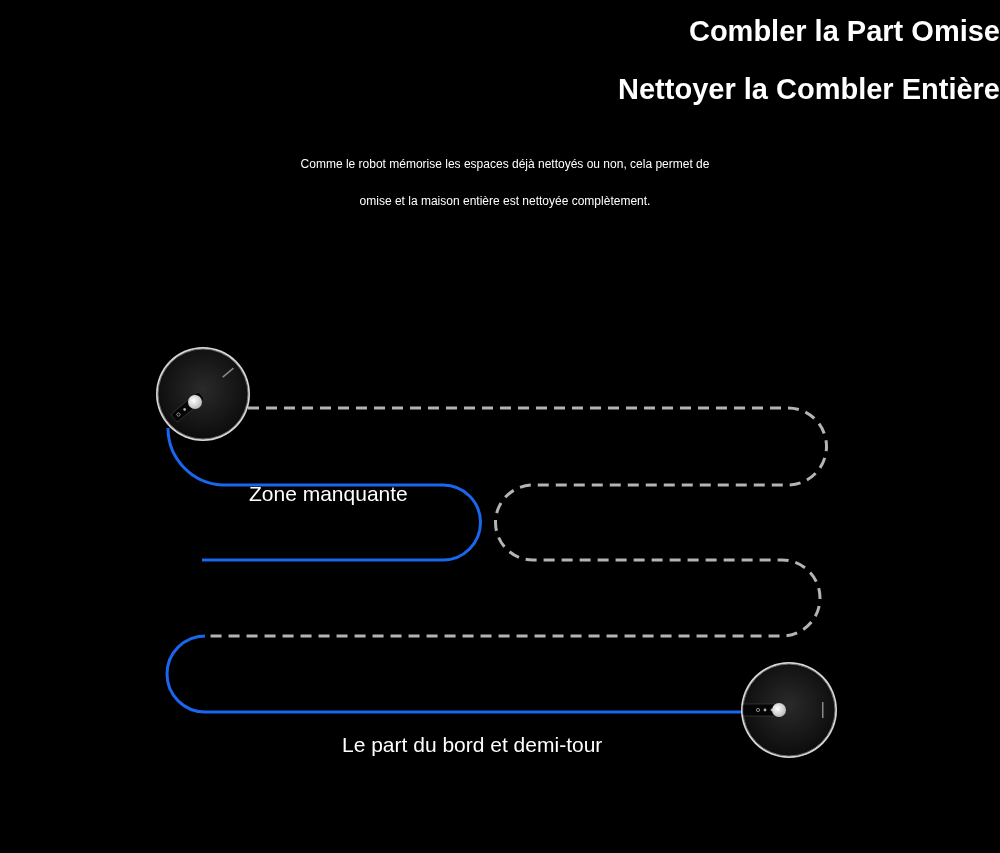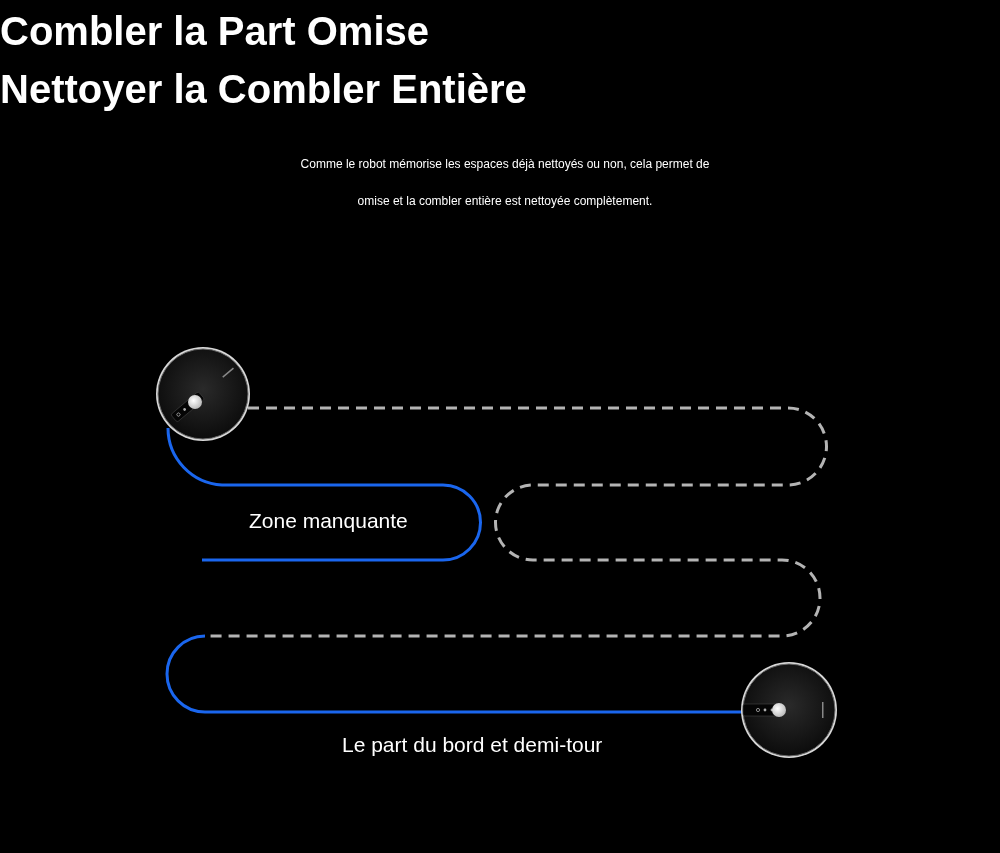--- a/index.html
+++ b/index.html
@@ -1,34 +1,34 @@
 <!DOCTYPE html>
 <html><head>
 <meta charset="utf-8">
 <style>
   html, body { margin: 0; padding: 0; background: #000; }
   body { width: 1000px; height: 853px; position: relative; overflow: hidden; font-family: "Liberation Sans", sans-serif; color: #fff; }
-  .title { position: absolute; left: 0; width: 1000px; text-align: left; font-weight: bold; font-size: 40px; line-height: 58px; top: 2px; }
+  .title { position: absolute; left: 0; width: 1000px; text-align: right; font-weight: bold; font-size: 29px; line-height: 58px; top: 2px; }
   .desc { position: absolute; left: 190px; width: 630px; top: 146px; text-align: center; font-size: 12px; line-height: 37px; }
   .diagram { position: absolute; left: 0; top: 0; width: 1000px; height: 853px; }
   .label { position: absolute; font-size: 21px; color: #fff; white-space: nowrap; }
-  .label-zone { left: 249px; top: 509px; }
+  .label-zone { left: 249px; top: 482px; }
   .label-edge { left: 342px; top: 733px; }
 </style>
 </head>
 <body>
 
 <div class="title">
   <div>Combler la Part Omise</div>
   <div>Nettoyer la Combler Entière</div>
 </div>
 
 <div class="desc">
   <div>Comme le robot mémorise les espaces déjà nettoyés ou non, cela permet de</div>
-  <div>omise et la combler entière est nettoyée complètement.</div>
+  <div>omise et la maison entière est nettoyée complètement.</div>
 </div>
 
 <svg class="diagram" viewBox="0 0 1000 853" xmlns="http://www.w3.org/2000/svg">
   <defs>
     <radialGradient id="bodyGrad" cx="50%" cy="45%" r="55%">
       <stop offset="0%" stop-color="#2a2a2a"></stop>
       <stop offset="100%" stop-color="#0c0c0c"></stop>
     </radialGradient>
     <radialGradient id="btnGrad" cx="40%" cy="40%" r="60%">
       <stop offset="0%" stop-color="#ffffff"></stop>

